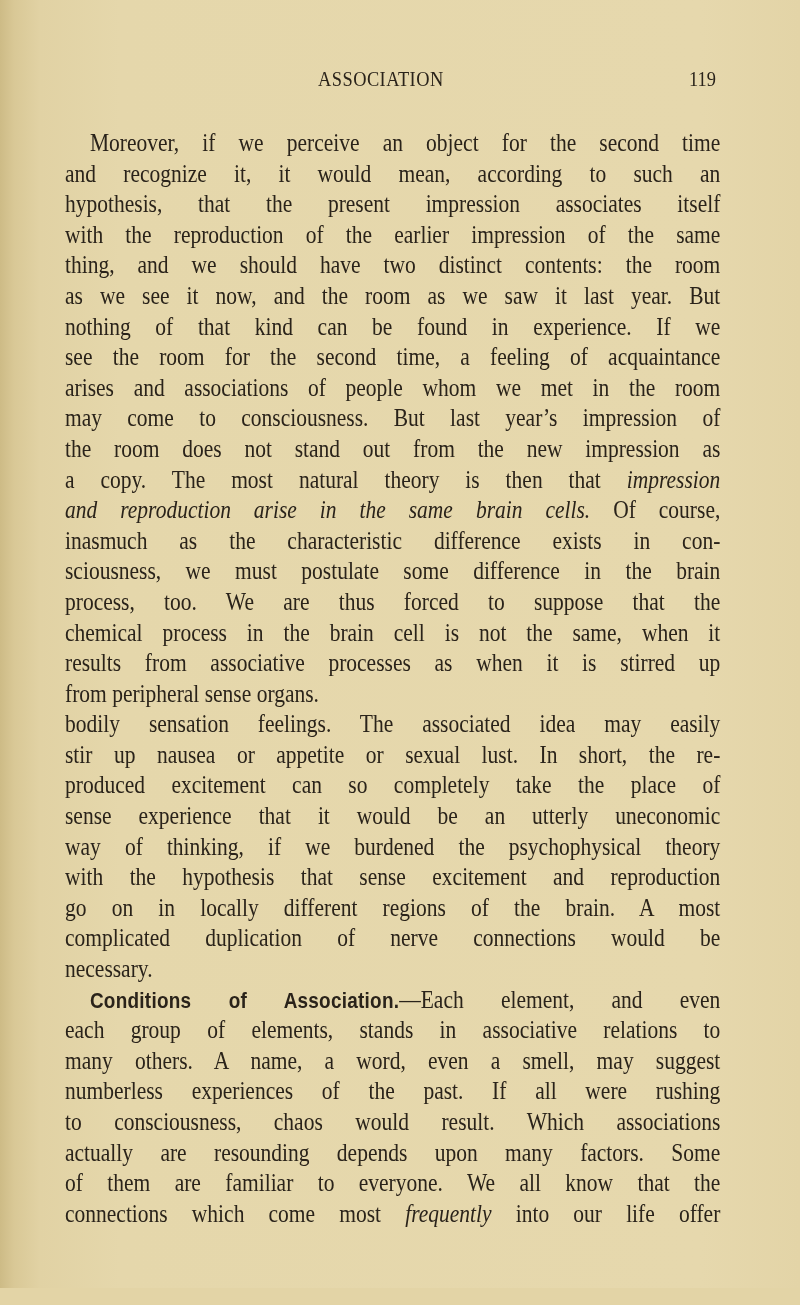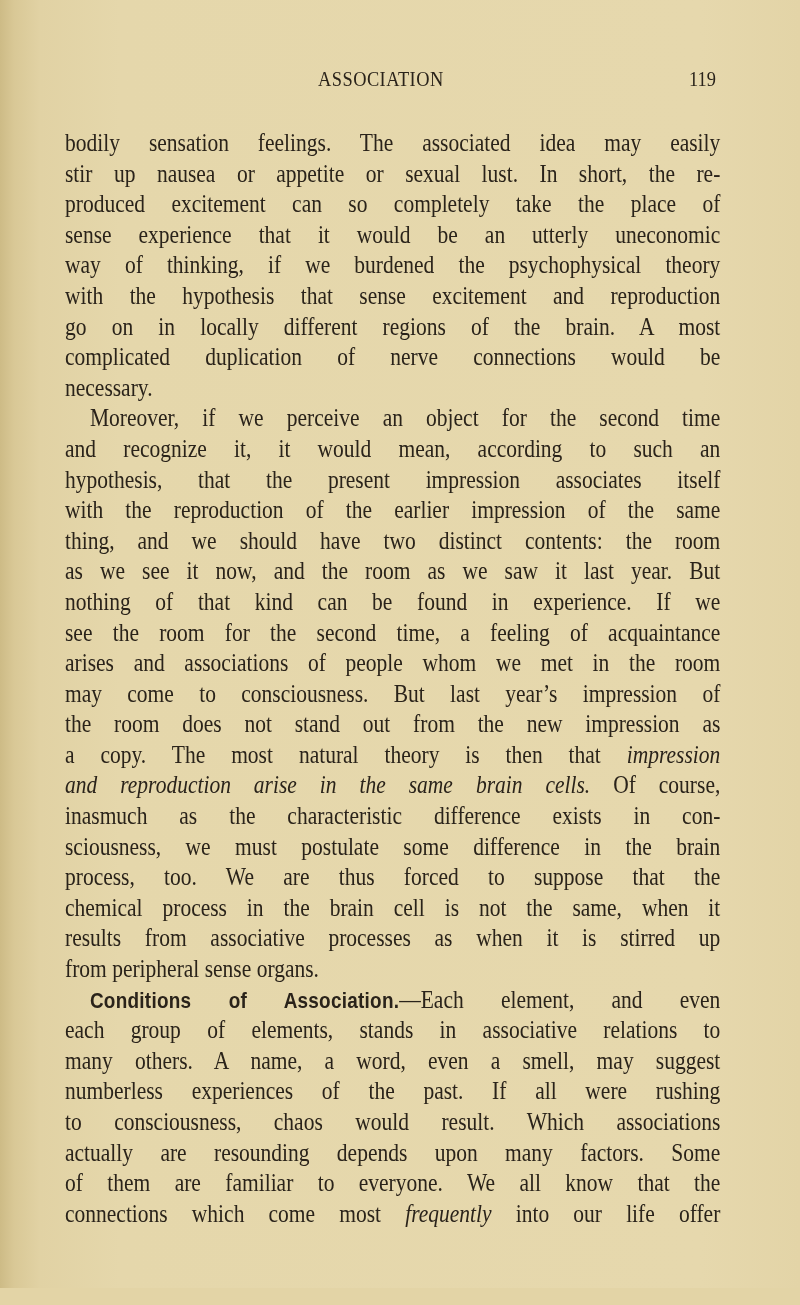--- a/index.html
+++ b/index.html
@@ -87,32 +87,20 @@
 <div class="page">
 
   <div class="running-head">
     <span class="running-title">ASSOCIATION</span>
     <span class="page-number">119</span>
   </div>
 
   <div class="body-text">
 
     <div>
-      <span class="line">bodily sensation feelings.  The associated idea may easily</span>
-      <span class="line">stir up nausea or appetite or sexual lust.  In short, the re-</span>
-      <span class="line">produced excitement can so completely take the place of</span>
-      <span class="line">sense experience that it would be an utterly uneconomic</span>
-      <span class="line">way of thinking, if we burdened the psychophysical theory</span>
-      <span class="line">with the hypothesis that sense excitement and reproduction</span>
-      <span class="line">go on in locally different regions of the brain.  A most</span>
-      <span class="line">complicated duplication of nerve connections would be</span>
-      <span class="line last">necessary.</span>
-    </div>
-
-    <div>
       <span class="line indent">Moreover, if we perceive an object for the second time</span>
       <span class="line">and recognize it, it would mean, according to such an</span>
       <span class="line">hypothesis, that the present impression associates itself</span>
       <span class="line">with the reproduction of the earlier impression of the same</span>
       <span class="line">thing, and we should have two distinct contents: the room</span>
       <span class="line">as we see it now, and the room as we saw it last year.  But</span>
       <span class="line">nothing of that kind can be found in experience.  If we</span>
       <span class="line">see the room for the second time, a feeling of acquaintance</span>
       <span class="line">arises and associations of people whom we met in the room</span>
       <span class="line">may come to consciousness.  But last year’s impression of</span>
@@ -121,20 +109,32 @@
       <span class="line"><em>and reproduction arise in the same brain cells.</em><span>  Of course,</span></span>
       <span class="line">inasmuch as the characteristic difference exists in con-</span>
       <span class="line">sciousness, we must postulate some difference in the brain</span>
       <span class="line">process, too.  We are thus forced to suppose that the</span>
       <span class="line">chemical process in the brain cell is not the same, when it</span>
       <span class="line">results from associative processes as when it is stirred up</span>
       <span class="line last">from peripheral sense organs.</span>
     </div>
 
     <div>
+      <span class="line">bodily sensation feelings.  The associated idea may easily</span>
+      <span class="line">stir up nausea or appetite or sexual lust.  In short, the re-</span>
+      <span class="line">produced excitement can so completely take the place of</span>
+      <span class="line">sense experience that it would be an utterly uneconomic</span>
+      <span class="line">way of thinking, if we burdened the psychophysical theory</span>
+      <span class="line">with the hypothesis that sense excitement and reproduction</span>
+      <span class="line">go on in locally different regions of the brain.  A most</span>
+      <span class="line">complicated duplication of nerve connections would be</span>
+      <span class="line last">necessary.</span>
+    </div>
+
+    <div>
       <span class="line indent"><strong>Conditions of Association.</strong><span>—Each element, and even</span></span>
       <span class="line">each group of elements, stands in associative relations to</span>
       <span class="line">many others.  A name, a word, even a smell, may suggest</span>
       <span class="line">numberless experiences of the past.  If all were rushing</span>
       <span class="line">to consciousness, chaos would result.  Which associations</span>
       <span class="line">actually are resounding depends upon many factors.  Some</span>
       <span class="line">of them are familiar to everyone.  We all know that the</span>
       <span class="line"><span>connections which come most </span><em>frequently</em><span> into our life offer</span></span>
     </div>
 

